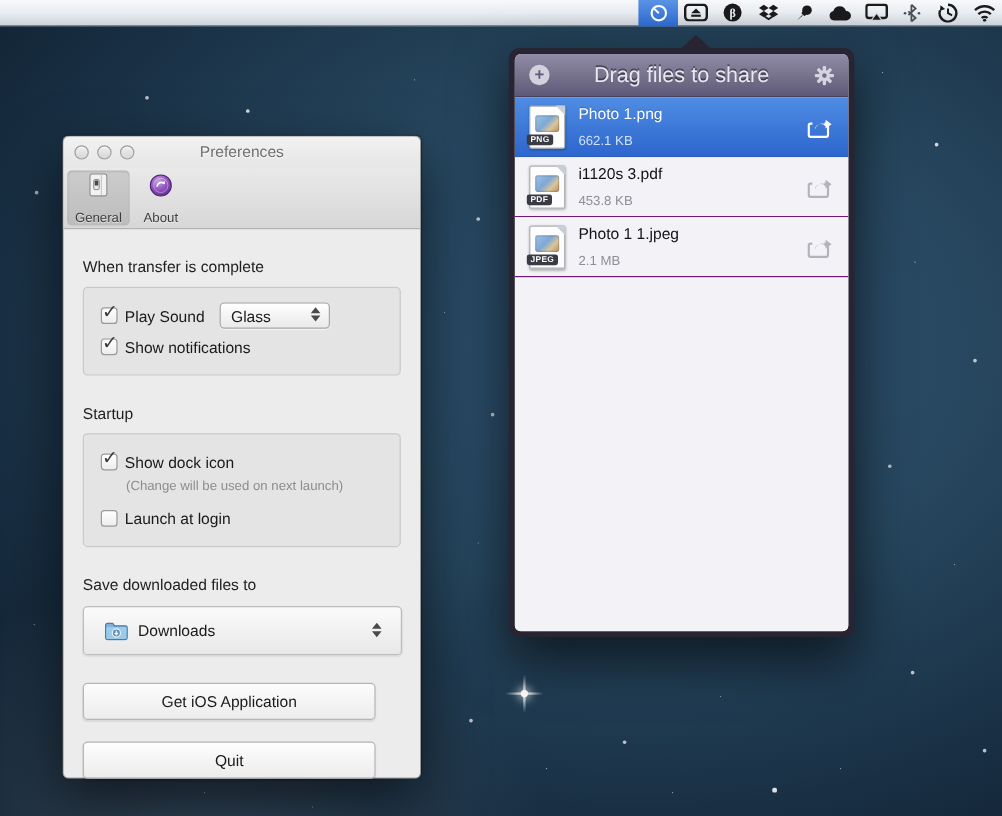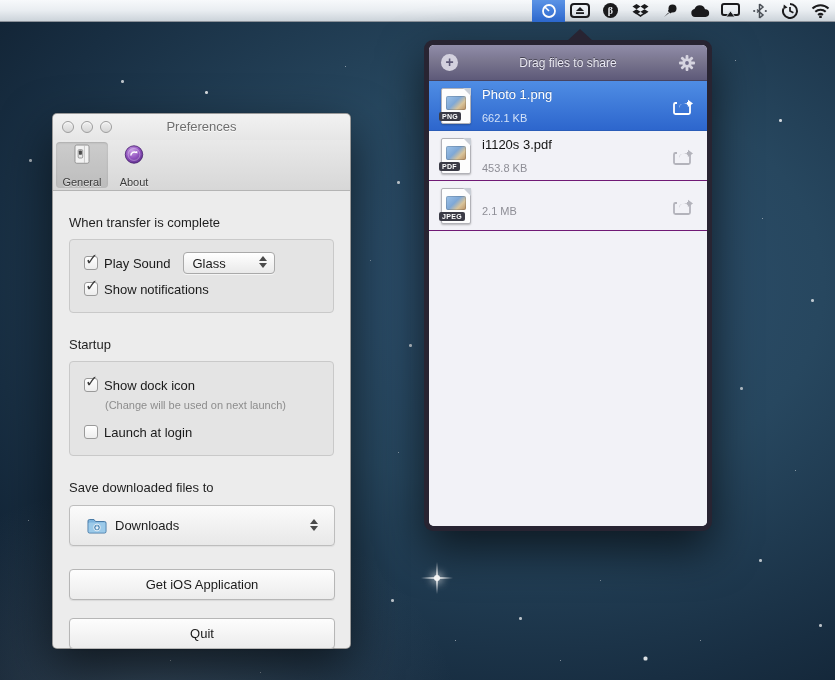--- a/index.html
+++ b/index.html
@@ -81,37 +81,37 @@
   .stepper { position:absolute; right:7px; top:3px; display:flex; flex-direction:column; gap:2px; }
   .tri-up { width:0; height:0; border-left:4px solid transparent; border-right:4px solid transparent;
     border-bottom:5px solid #4a4a4a; }
   .tri-down { width:0; height:0; border-left:4px solid transparent; border-right:4px solid transparent;
     border-top:5px solid #4a4a4a; }
   .note { font-size:11px; color:#8d8d8d; margin:3px 0 10px 21px; }
   .big-select { position:relative; margin-top:10px; height:41px; width:266px;
     background:linear-gradient(180deg,#fbfbfb,#e8e8e8); border:1px solid #bdbdbd; border-radius:4px;
     display:flex; align-items:center; padding-left:17px; box-shadow:0 1px 1px rgba(0,0,0,.06); }
   .big-select .val { font-size:13px; color:#1a1a1a; margin-left:8px; }
-  .push-btn { margin-top:0; width:266px; height:31px; border-radius:4px;
+  .push-btn { margin-top:0; width:244px; height:31px; border-radius:4px;
     background:linear-gradient(180deg,#fdfdfd,#ececec); border:1px solid #b6b6b6;
     display:flex; align-items:center; justify-content:center; font-size:13px; color:#1a1a1a;
     box-shadow:0 1px 1px rgba(0,0,0,.08); }
   
   #popover { position:absolute; left:424px; top:40px; width:288px; height:491px;
     background:#282432; border-radius:9px; padding:5px;
     box-shadow:0 18px 45px rgba(0,0,0,.65); }
   #popover .arrow { position:absolute; left:143px; top:-11px; width:0; height:0;
     border-left:13px solid transparent; border-right:13px solid transparent;
     border-bottom:12px solid #282432; }
   .pop-inner { width:278px; height:481px; background:#f2f2f7; border-radius:5px; overflow:hidden;
     display:flex; flex-direction:column; }
   .pop-header { position:relative; height:36px; flex:0 0 auto;
     background:linear-gradient(180deg,#908ca9 0%,#7a768f 45%,#5d5979 100%);
     border-bottom:1px solid #47435f; display:flex; align-items:center; justify-content:center; }
-  .pop-title { font-size:12px; color:#e9e8f2; text-shadow:0 -1px 0 rgba(0,0,0,.45); }
+  .pop-title { font-size:18px; color:#e9e8f2; text-shadow:0 -1px 0 rgba(0,0,0,.45); }
   .circle-btn { position:absolute; left:12px; top:9px; width:17px; height:17px; border-radius:50%;
     background:#d3d1de; color:#5e5a78; font-size:14px; font-weight:bold; line-height:16px;
     text-align:center; text-shadow:none; }
   .gear-btn { position:absolute; right:11px; top:9px; width:18px; height:18px; }
   .file-list { flex:0 0 auto; }
   .file-row { position:relative; height:50px; display:flex; align-items:center; padding:0 12px;
     border-bottom:1px solid #701a75; background:#f2f2f7; }
   .file-row.selected { background:linear-gradient(180deg,#4f8de4 0%,#3а76d5 50%,#2d66cd 100%);
     background:linear-gradient(180deg,#4f8de4,#2d66cd); border-bottom:1px solid #2a5cb8; }
   .doc-icon { position:relative; width:30px; height:36px; background:#fdfdfd;
@@ -371,20 +371,21 @@
           </span>
         </div>
 
         <div class="file-row">
           <span class="doc-icon">
             <span class="doc-fold"></span>
               <span class="doc-art"></span>
             <span class="doc-badge">JPEG</span>
           </span>
           <span class="file-meta">
+            <div class="file-name">Photo 1 1.jpeg</div>
             <div class="file-size">2.1 MB</div>
           </span>
           <span class="share-btn">
             <svg width="24" height="20" viewBox="0 0 24 20">
               <path d="M6 7 H4.5 A1.5 1.5 0 0 0 3 8.5 v8 A1.5 1.5 0 0 0 4.5 18 h13 A1.5 1.5 0 0 0 19 16.5 v-8 A1.5 1.5 0 0 0 17.5 7 H16" fill="none" stroke="#b3b3bb" stroke-width="1.8"></path>
               <path d="M8 12 a6.5 6.5 0 0 1 9 -4.5 L17 3.8 L22 7.6 L16.8 11.1 L17 9.4 A5 5 0 0 0 8 12 Z" fill="#b3b3bb"></path>
             </svg>
           </span>
         </div>
 

